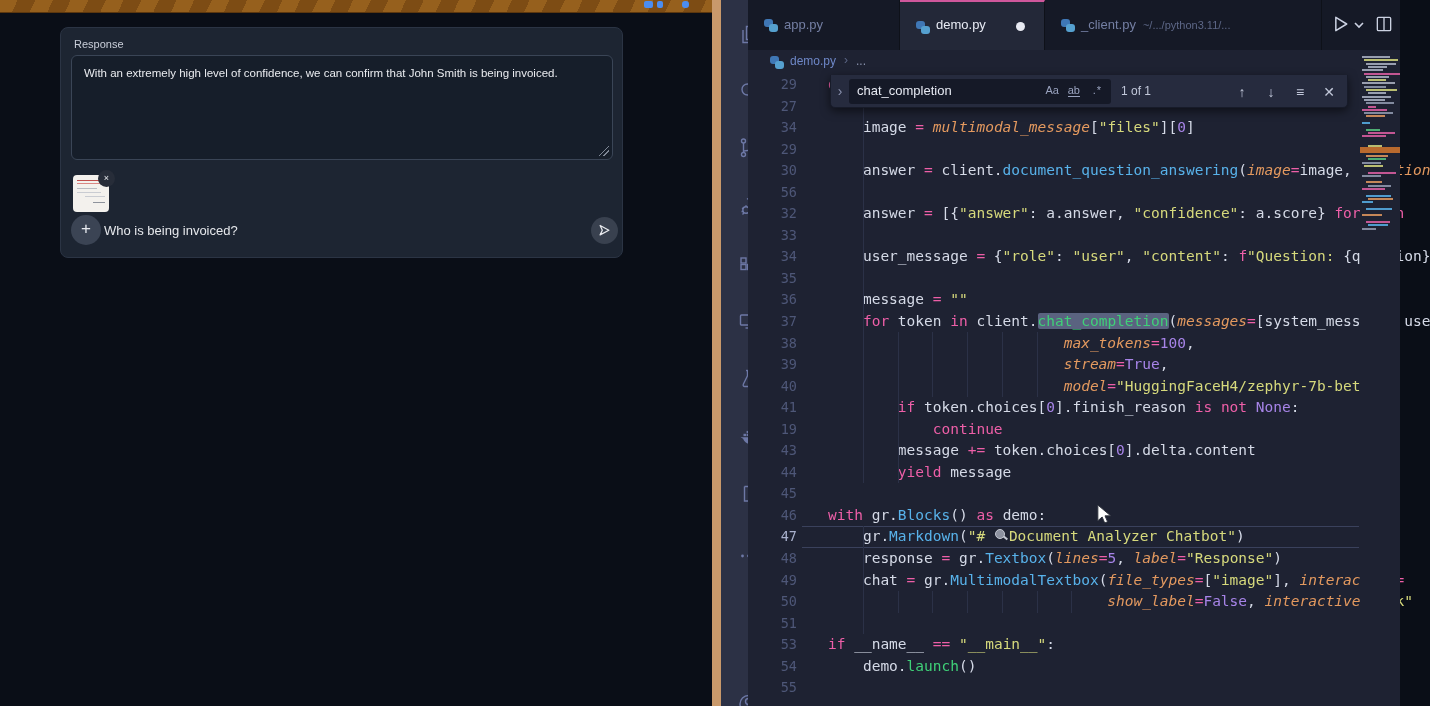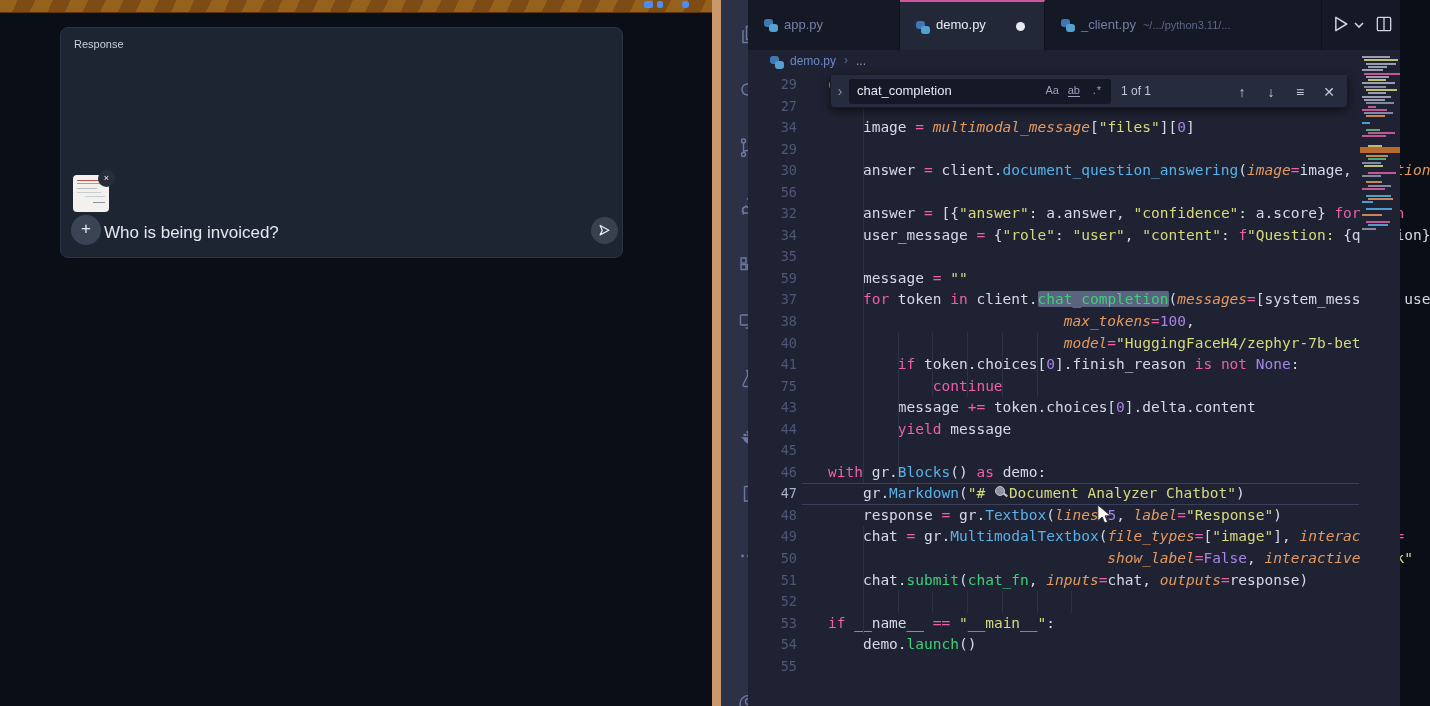--- a/index.html
+++ b/index.html
@@ -14,21 +14,21 @@
   #gr-textarea{position:absolute;left:10px;top:27px;width:542px;height:105px;background:#161e2a;border:1px solid #3a4556;border-radius:6px;box-sizing:border-box;}
   #gr-response-text{position:absolute;left:12px;top:10px;width:500px;font-size:11.5px;color:#e9ebef;line-height:15px;}
   #gr-resize{position:absolute;right:3px;bottom:3px;width:10px;height:10px;
     background:linear-gradient(135deg,transparent 45%,#7e8795 45%,#7e8795 52%,transparent 52%,transparent 68%,#7e8795 68%,#7e8795 75%,transparent 75%);}
   #gr-thumb{position:absolute;left:12px;top:147px;width:36px;height:37px;background:#f3f1ed;border-radius:4px;}
   .doc-line{position:absolute;left:4px;right:4px;height:1px;}
   #gr-thumb-close{position:absolute;left:37px;top:142px;width:17px;height:17px;border-radius:50%;background:#272d39;color:#e8eaee;
     font-size:9px;line-height:17px;text-align:center;}
   #gr-plus{position:absolute;left:10px;top:187px;width:30px;height:30px;border-radius:50%;background:#3b4454;color:#e9ebf0;
     font-size:17px;line-height:28px;text-align:center;}
-  #gr-chat-text{position:absolute;left:43px;top:195px;font-size:17px;color:#e6e8ec;}
+  #gr-chat-text{position:absolute;left:43px;top:195px;font-size:13px;color:#e6e8ec;}
   #gr-send{position:absolute;left:530px;top:189px;width:27px;height:27px;border-radius:50%;background:#39414f;}
   #gr-send svg{position:absolute;left:6px;top:6px;}
   
   #sash{position:absolute;left:712px;top:0;width:9px;height:706px;background:#c9996b;}
   
   #activitybar{position:absolute;left:721px;top:0;width:57px;height:706px;background:#2c3145;}
   .ab-item{position:absolute;left:0;width:57px;height:48px;}
   .ab-item svg{position:absolute;left:16px;top:12px;}
   .ab-badge{position:absolute;left:30px;top:26px;width:15px;height:15px;border-radius:50%;background:#e0569b;color:#fff;
     font-size:9px;line-height:15px;text-align:center;font-weight:bold;}
@@ -93,20 +93,24 @@
 
   <div id="browser">
     <div id="toolbar">
       <div class="toolbar-bit" style="left:644px;width:9px;"></div>
       <div class="toolbar-bit" style="left:657px;width:6px;"></div>
       <div class="toolbar-bit" style="left:682px;width:7px;border-radius:3px;"></div>
     </div>
 
     <div id="gr-card">
       <div id="gr-label">Response</div>
+      <div id="gr-textarea">
+        <div id="gr-response-text">With an extremely high level of confidence, we can confirm that John Smith is being invoiced.</div>
+        <div id="gr-resize"></div>
+      </div>
 
       <div id="gr-thumb">
         <div class="doc-line" style="top:5px;background:#c0504d;"></div>
         <div class="doc-line" style="top:8px;background:#d98884;"></div>
         <div class="doc-line" style="top:13px;background:#b9bcc2;right:12px;"></div>
         <div class="doc-line" style="top:17px;background:#c9ccd2;right:8px;"></div>
         <div class="doc-line" style="top:21px;background:#c9ccd2;left:12px;"></div>
         <div class="doc-line" style="top:27px;background:#8e939c;left:20px;"></div>
       </div>
       <div id="gr-thumb-close">×</div>
@@ -291,49 +295,57 @@
         </div>
         <div class="row">
           <span class="ln">56</span>
           <span class="code"></span>
         </div>
         <div class="row">
           <span class="ln">32</span>
           <span class="code"><span class="tk-w">    answer </span><span class="tk-k">=</span><span class="tk-w"> [{</span><span class="tk-s">"answer"</span><span class="tk-w">: a.answer, </span><span class="tk-s">"confidence"</span><span class="tk-w">: a.score} </span><span class="tk-k">for</span><span class="tk-w"> a </span><span class="tk-k">in</span></span>
         </div>
         <div class="row">
+          <span class="ln">33</span>
+          <span class="code"></span>
+        </div>
+        <div class="row">
           <span class="ln">34</span>
           <span class="code"><span class="tk-w">    user_message </span><span class="tk-k">=</span><span class="tk-w"> {</span><span class="tk-s">"role"</span><span class="tk-w">: </span><span class="tk-s">"user"</span><span class="tk-w">, </span><span class="tk-s">"content"</span><span class="tk-w">: </span><span class="tk-k">f</span><span class="tk-s">"Question: </span><span class="tk-w">{question}</span></span>
         </div>
         <div class="row">
           <span class="ln">35</span>
           <span class="code"></span>
         </div>
         <div class="row">
-          <span class="ln">59</span>
+          <span class="ln">36</span>
           <span class="code"><span class="tk-w">    message </span><span class="tk-k">=</span><span class="tk-w"> </span><span class="tk-s">""</span></span>
         </div>
         <div class="row">
           <span class="ln">37</span>
           <span class="code"><span class="tk-w">    </span><span class="tk-k">for</span><span class="tk-w"> token </span><span class="tk-k">in</span><span class="tk-w"> client.</span><span class="tk-hl">chat_completion</span><span class="tk-w">(</span><span class="tk-p">messages</span><span class="tk-k">=</span><span class="tk-w">[system_message, user_message],</span></span>
         </div>
         <div class="row">
           <span class="ln">38</span>
           <span class="code"><span class="tk-w">                           </span><span class="tk-p">max_tokens</span><span class="tk-k">=</span><span class="tk-n">100</span><span class="tk-w">,</span></span>
         </div>
         <div class="row">
+          <span class="ln">39</span>
+          <span class="code"><span class="tk-w">                           </span><span class="tk-p">stream</span><span class="tk-k">=</span><span class="tk-n">True</span><span class="tk-w">,</span></span>
+        </div>
+        <div class="row">
           <span class="ln">40</span>
           <span class="code"><span class="tk-w">                           </span><span class="tk-p">model</span><span class="tk-k">=</span><span class="tk-s">"HuggingFaceH4/zephyr-7b-beta"</span><span class="tk-w">,</span></span>
         </div>
         <div class="row">
           <span class="ln">41</span>
           <span class="code"><span class="tk-w">        </span><span class="tk-k">if</span><span class="tk-w"> token.choices[</span><span class="tk-n">0</span><span class="tk-w">].finish_reason </span><span class="tk-k">is</span><span class="tk-w"> </span><span class="tk-k">not</span><span class="tk-w"> </span><span class="tk-n">None</span><span class="tk-w">:</span></span>
         </div>
         <div class="row">
-          <span class="ln">75</span>
+          <span class="ln">19</span>
           <span class="code"><span class="tk-w">            </span><span class="tk-k">continue</span></span>
         </div>
         <div class="row">
           <span class="ln">43</span>
           <span class="code"><span class="tk-w">        message </span><span class="tk-k">+=</span><span class="tk-w"> token.choices[</span><span class="tk-n">0</span><span class="tk-w">].delta.content</span></span>
         </div>
         <div class="row">
           <span class="ln">44</span>
           <span class="code"><span class="tk-w">        </span><span class="tk-k">yield</span><span class="tk-w"> message</span></span>
         </div>
@@ -356,25 +368,20 @@
         <div class="row">
           <span class="ln">49</span>
           <span class="code"><span class="tk-w">    chat </span><span class="tk-k">=</span><span class="tk-w"> gr.</span><span class="tk-f">MultimodalTextbox</span><span class="tk-w">(</span><span class="tk-p">file_types</span><span class="tk-k">=</span><span class="tk-w">[</span><span class="tk-s">"image"</span><span class="tk-w">], </span><span class="tk-p">interactive</span><span class="tk-k">=</span></span>
         </div>
         <div class="row">
           <span class="ln">50</span>
           <span class="code"><span class="tk-w">                                </span><span class="tk-p">show_label</span><span class="tk-k">=</span><span class="tk-n">False</span><span class="tk-w">, </span><span class="tk-p">interactive</span><span class="tk-k">=</span><span class="tk-s">"Ask"</span></span>
         </div>
         <div class="row">
           <span class="ln">51</span>
-          <span class="code"><span class="tk-w">    chat.</span><span class="tk-g">submit</span><span class="tk-w">(</span><span class="tk-g">chat_fn</span><span class="tk-w">, </span><span class="tk-p">inputs</span><span class="tk-k">=</span><span class="tk-w">chat, </span><span class="tk-p">outputs</span><span class="tk-k">=</span><span class="tk-w">response)</span></span>
-        </div>
-        <div class="row">
-          <span class="ln">52</span>
-          <span class="code"></span>
         </div>
         <div class="row">
           <span class="ln">53</span>
           <span class="code"><span class="tk-k">if</span><span class="tk-w"> __name__ </span><span class="tk-k">==</span><span class="tk-w"> </span><span class="tk-s">"__main__"</span><span class="tk-w">:</span></span>
         </div>
         <div class="row">
           <span class="ln">54</span>
           <span class="code"><span class="tk-w">    demo.</span><span class="tk-g">launch</span><span class="tk-w">()</span></span>
         </div>
         <div class="row">

